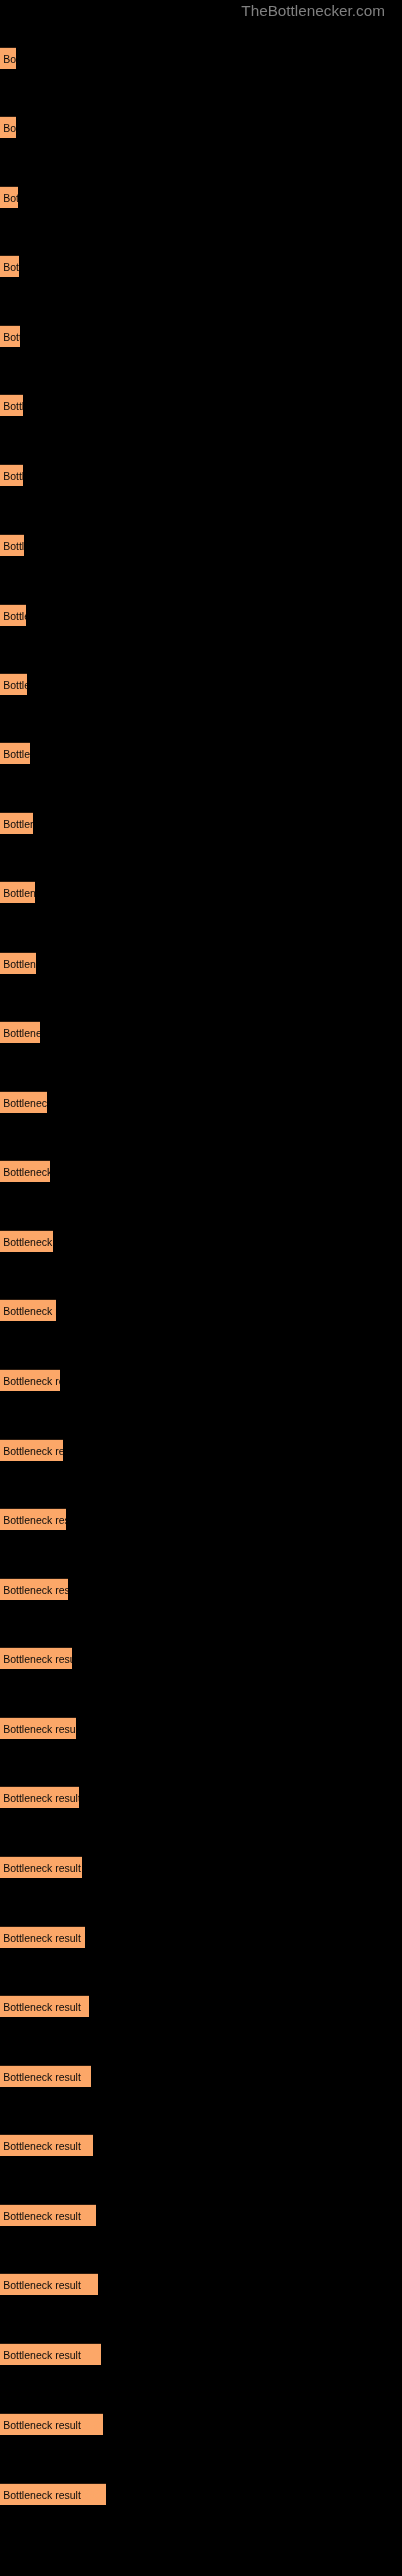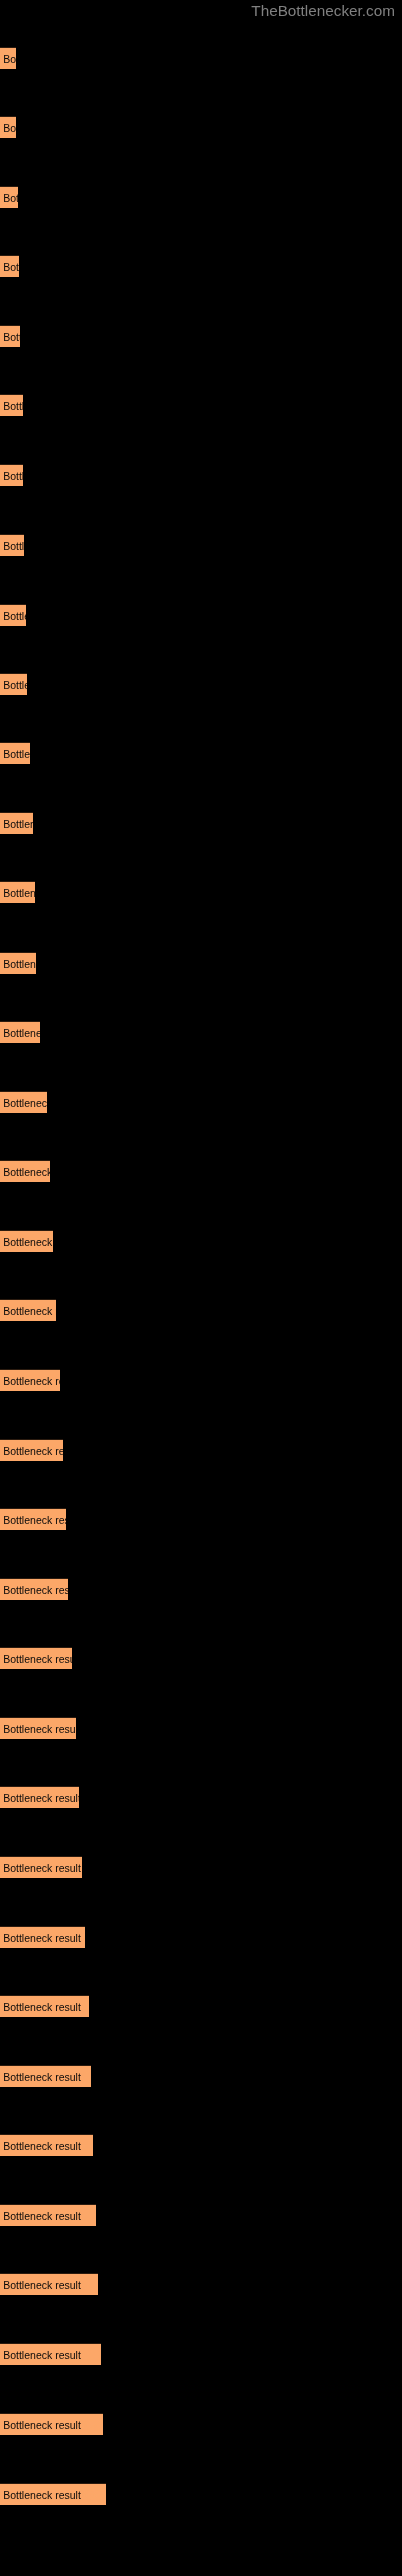--- a/index.html
+++ b/index.html
@@ -11,21 +11,21 @@
     width: 403px;
     height: 2576px;
     position: relative;
     overflow: hidden;
     font-family: "Liberation Sans", sans-serif;
   }
 
   .watermark {
     position: absolute;
     top: 0px;
-    right: 8px;
+    right: 18px;
     font-size: 15.3px;
     line-height: 21px;
     color: #808080;
     letter-spacing: 0px;
     white-space: nowrap;
     user-select: none;
   }
 
   .chart {
     position: absolute;

